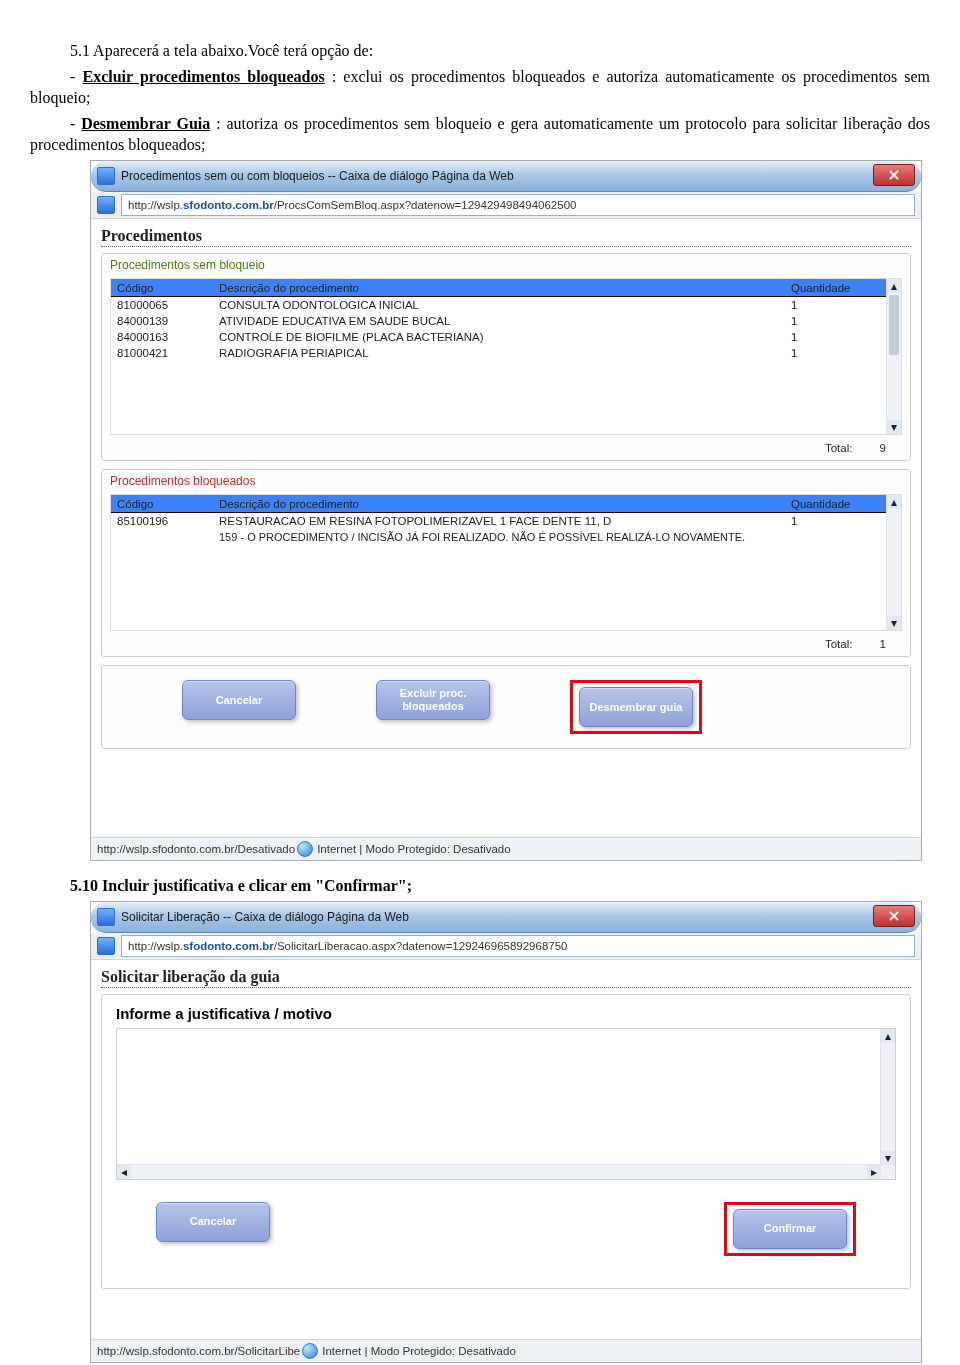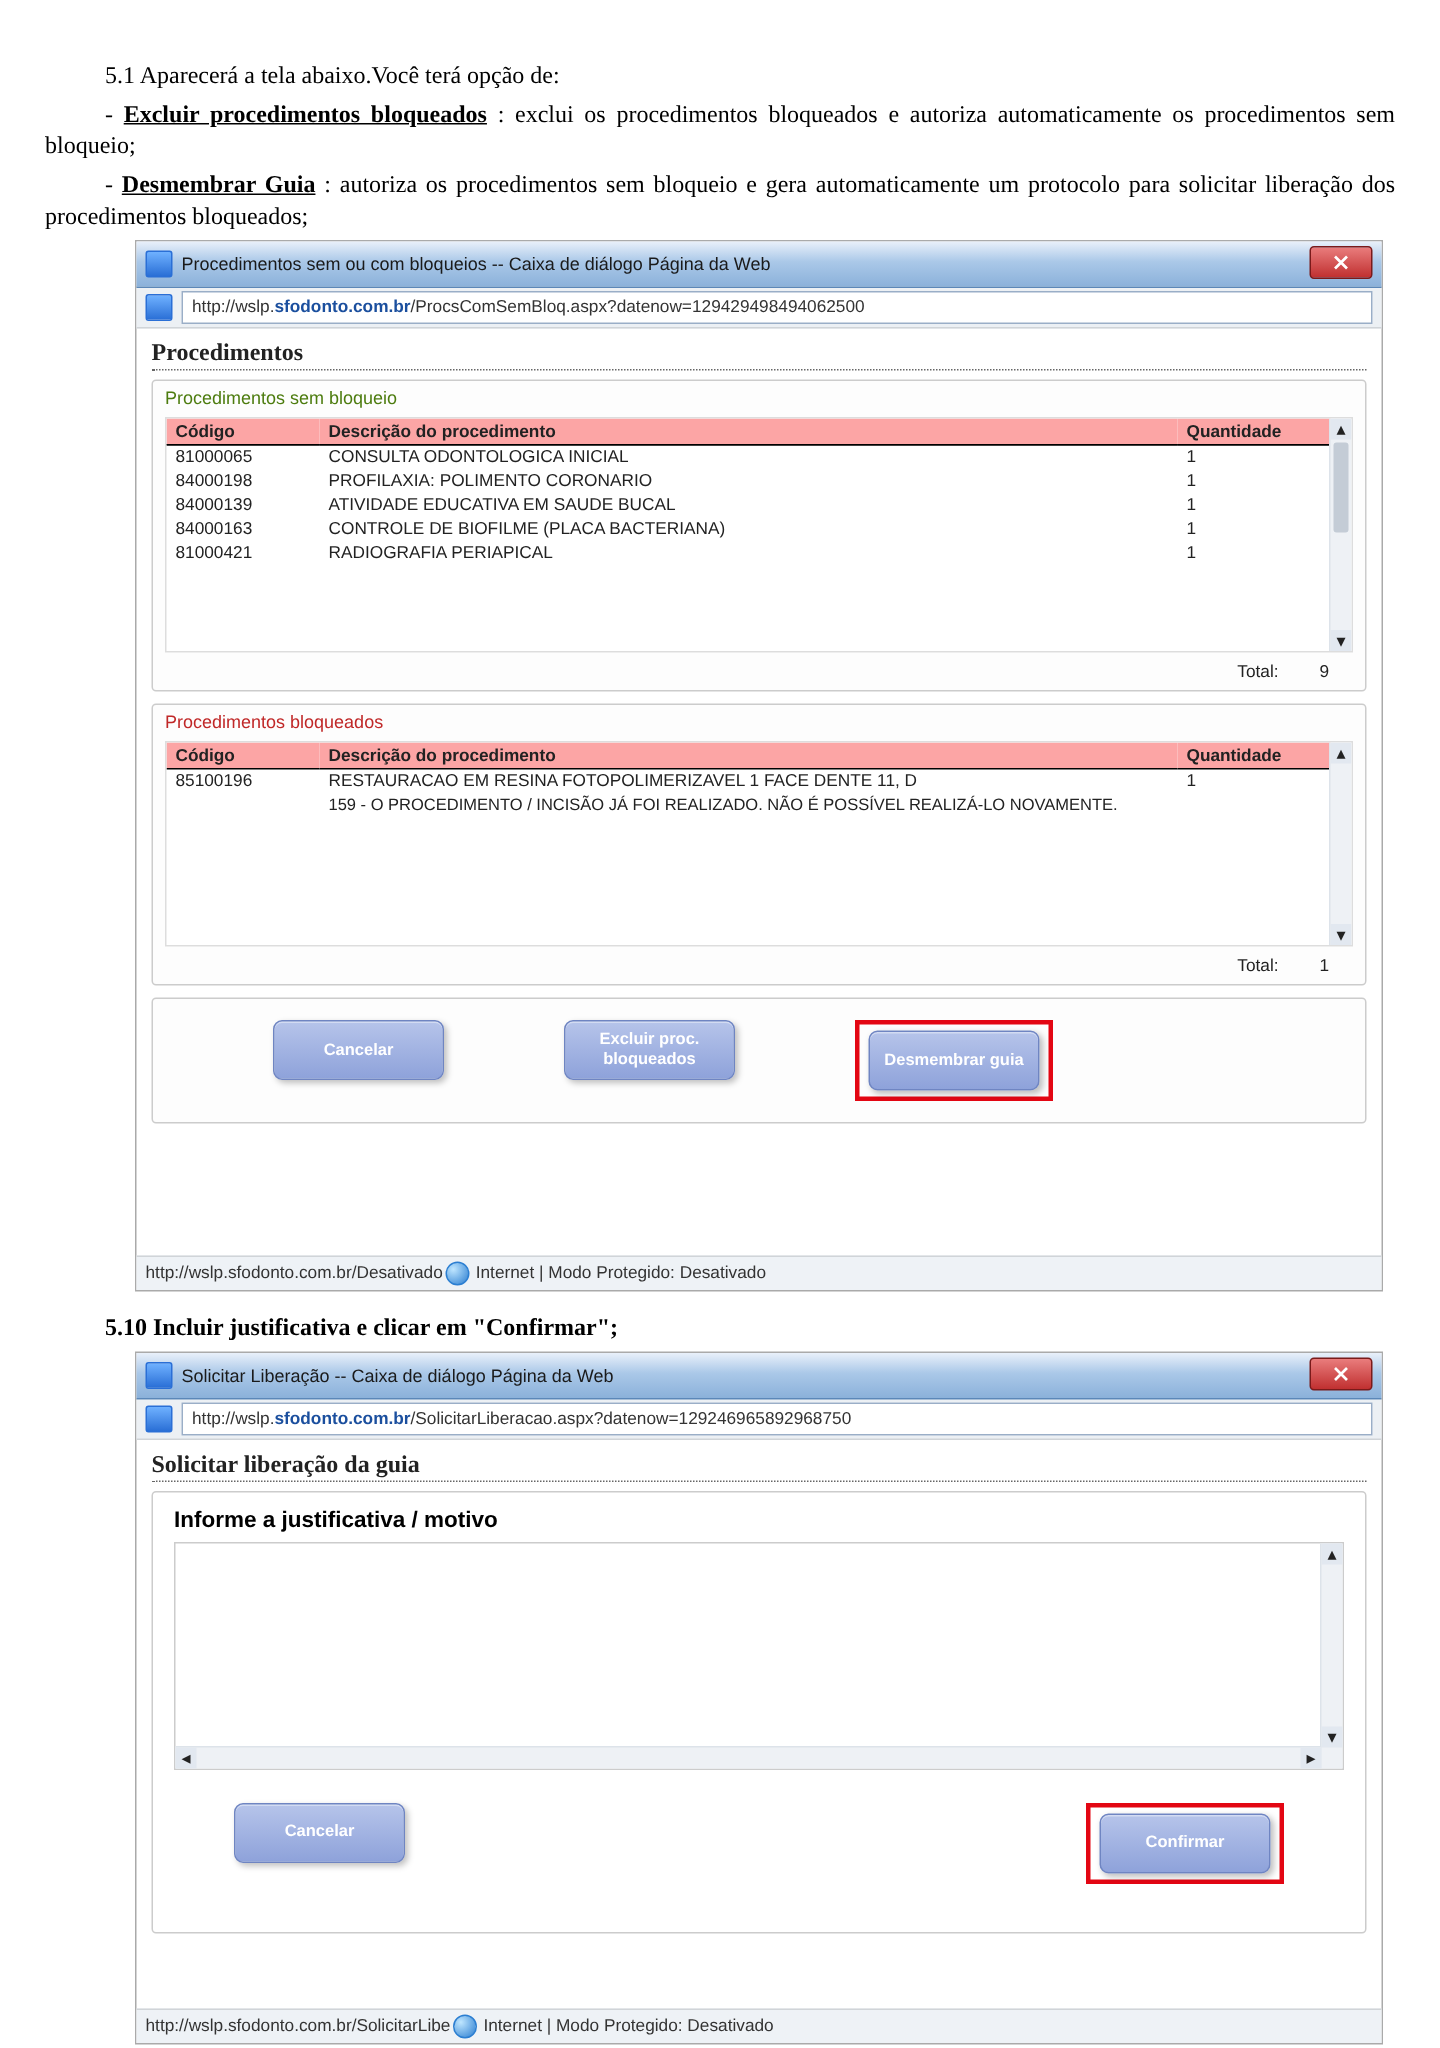--- a/index.html
+++ b/index.html
@@ -23,20 +23,21 @@
   background: #fff;
 }
 .titlebar {
   height: 30px;
   background: linear-gradient(#e9f0fa, #aac8e8 45%, #8bb1da);
   border-bottom: 1px solid #5b87b8;
   display: flex;
   align-items: center;
   padding: 0 6px;
   position: relative;
+  border-radius: 15px;
 }
 .favicon {
   display: inline-block;
   width: 16px; height: 16px;
   background: linear-gradient(#6fb1ff, #2a6fd6);
   border-radius: 2px;
   margin-right: 6px;
   border: 1px solid #2a6fd6;
 }
 .titlebar-text { color: #1a1a1a; font-size: 12px; }
@@ -98,23 +99,23 @@
   overflow: hidden;
 }
 .tbl-wrap.short { height: 135px; }
 table.data {
   width: calc(100% - 14px);
   border-collapse: collapse;
   font-size: 11.5px;
 }
 table.data th {
   text-align: left;
-  font-weight: bold;
+  font-weight: normal;
   padding: 3px 6px 2px 6px;
-  background: #fca5a5;
+  background: #3b82f6;
   border-bottom: 1px solid #000;
 }
 table.data td {
   padding: 2px 6px;
   color: #222;
 }
 table.data th.qty, table.data td.qty { text-align: left; width: 90px; }
 .scrollbar {
   position: absolute; right: 0; top: 0; bottom: 0; width: 14px;
   background: #eef1f5;
@@ -244,25 +245,20 @@
             <th class="qty">Quantidade</th>
           </tr>
             </thead>
           <tbody>
             <tr>
                 <td>81000065</td>
                 <td>CONSULTA ODONTOLOGICA INICIAL</td>
                 <td class="qty">1</td>
               </tr>
             <tr>
-                <td>84000198</td>
-                <td>PROFILAXIA: POLIMENTO CORONARIO</td>
-                <td class="qty">1</td>
-              </tr>
-            <tr>
                 <td>84000139</td>
                 <td>ATIVIDADE EDUCATIVA EM SAUDE BUCAL</td>
                 <td class="qty">1</td>
               </tr>
             <tr>
                 <td>84000163</td>
                 <td>CONTROLE DE BIOFILME (PLACA BACTERIANA)</td>
                 <td class="qty">1</td>
               </tr>
             <tr>

